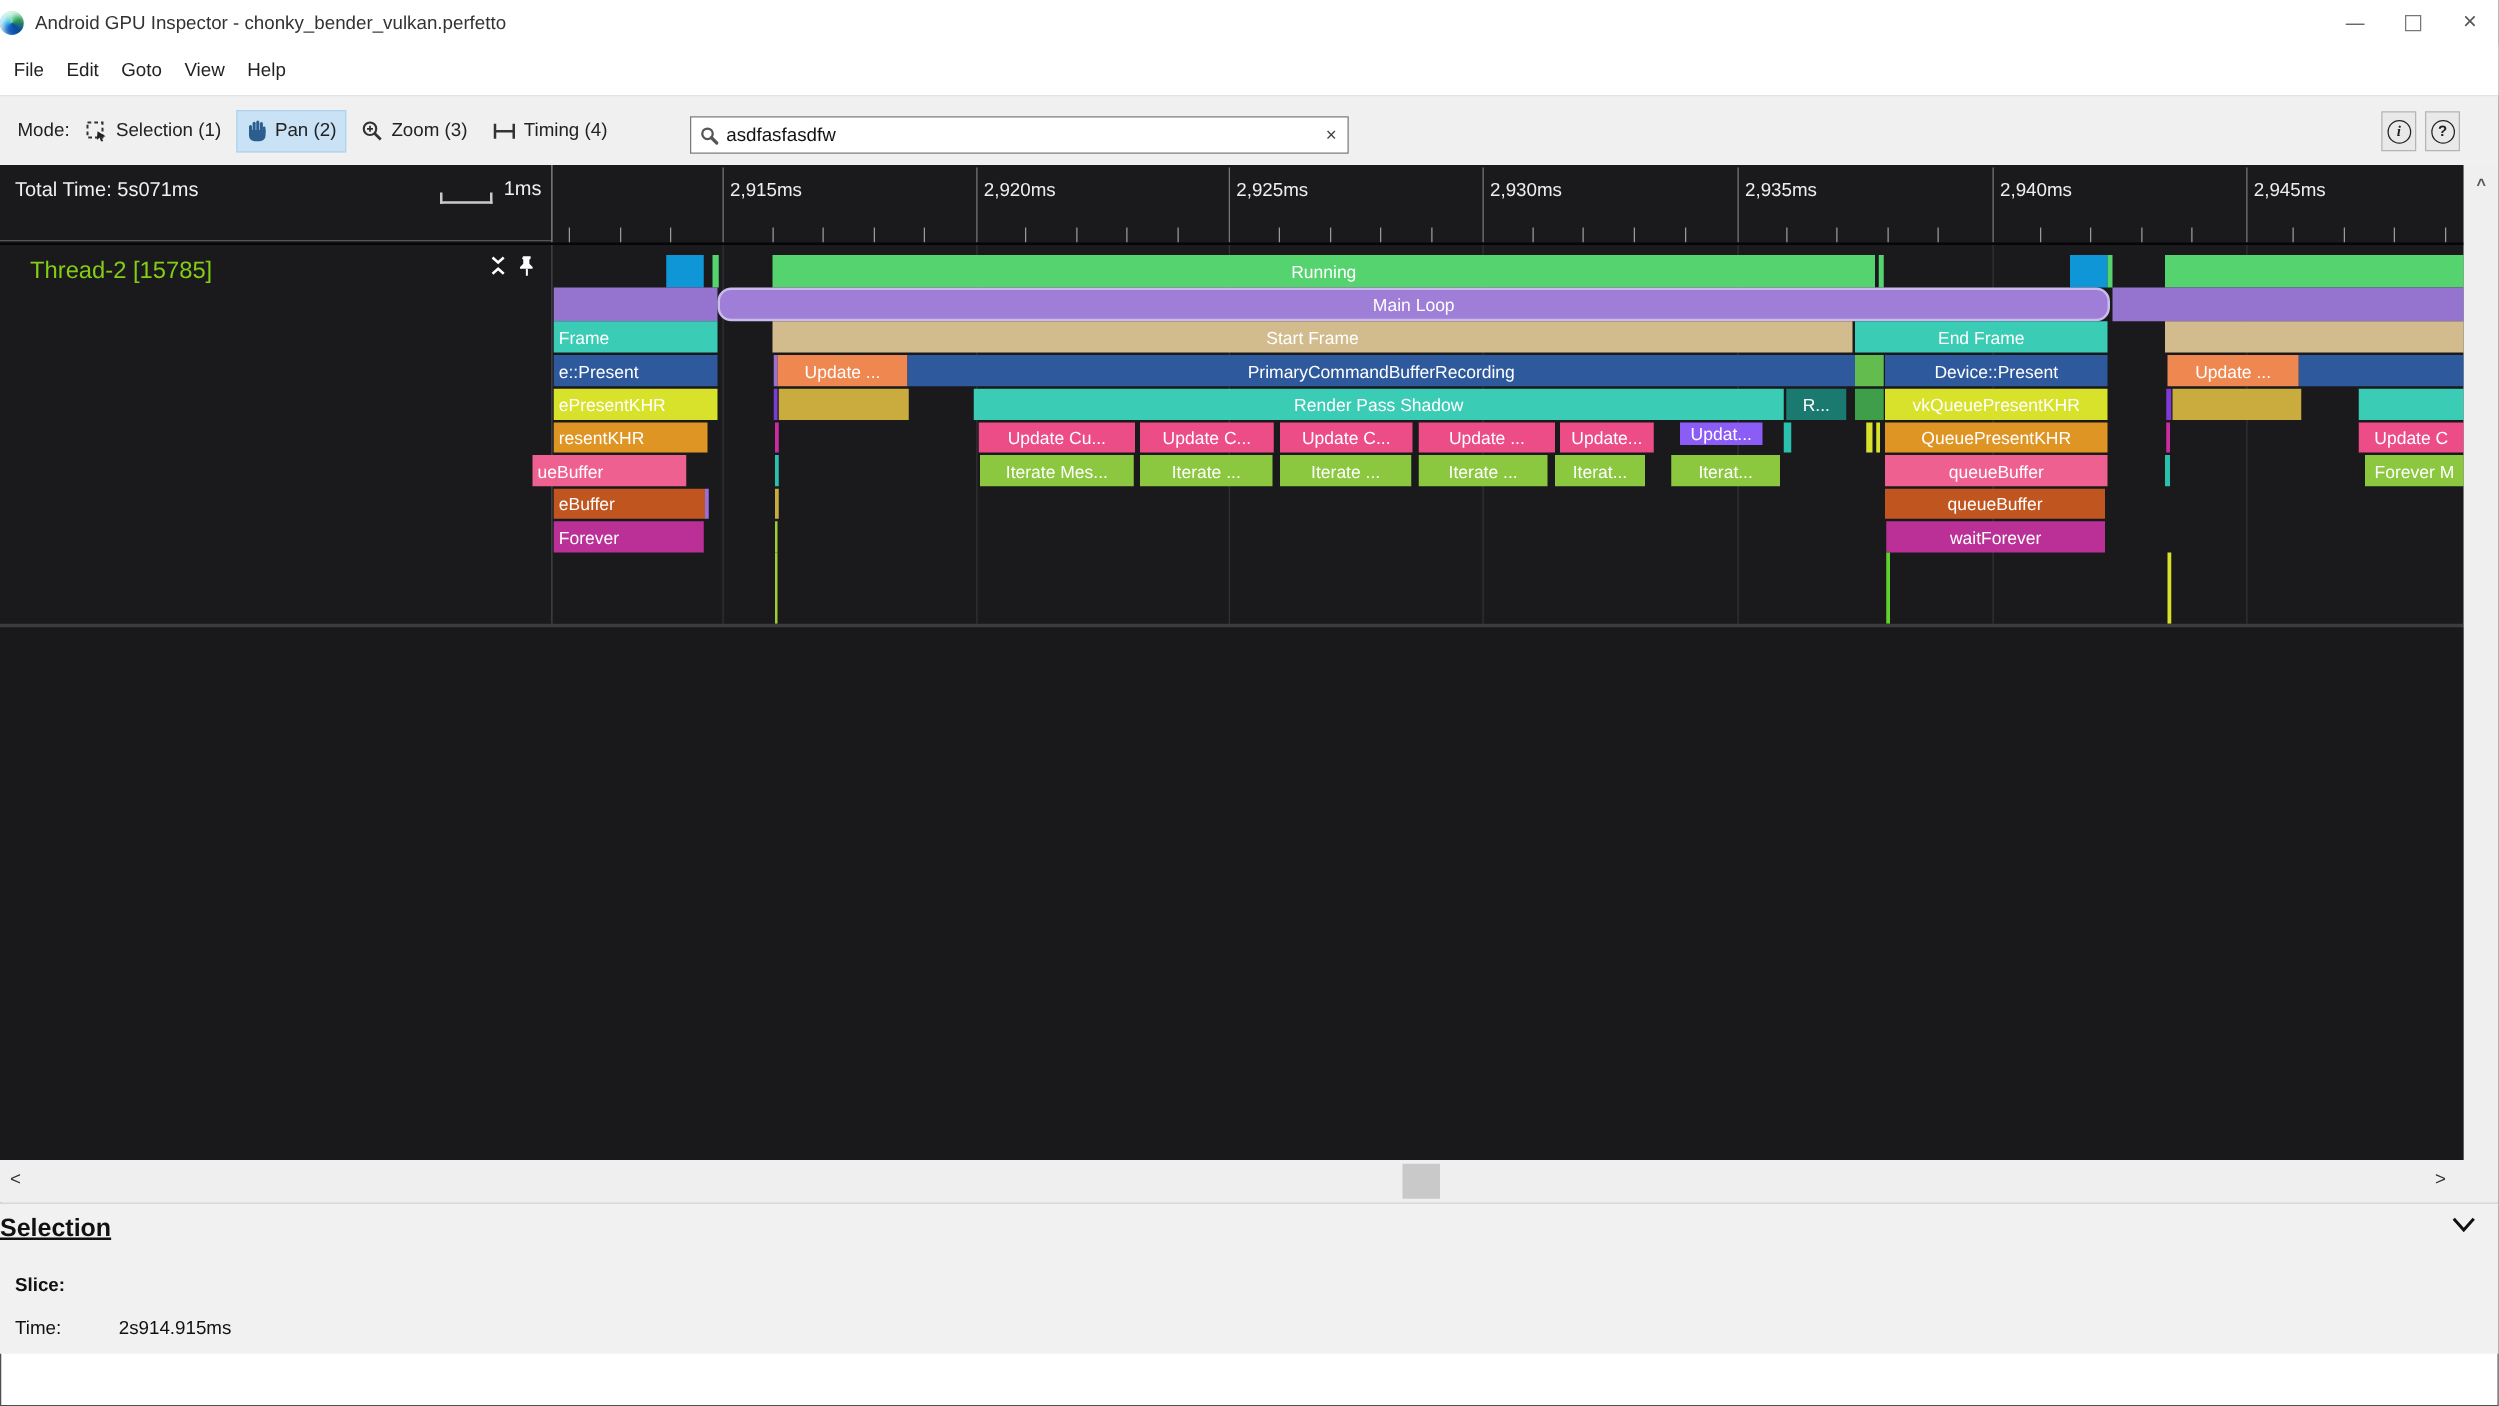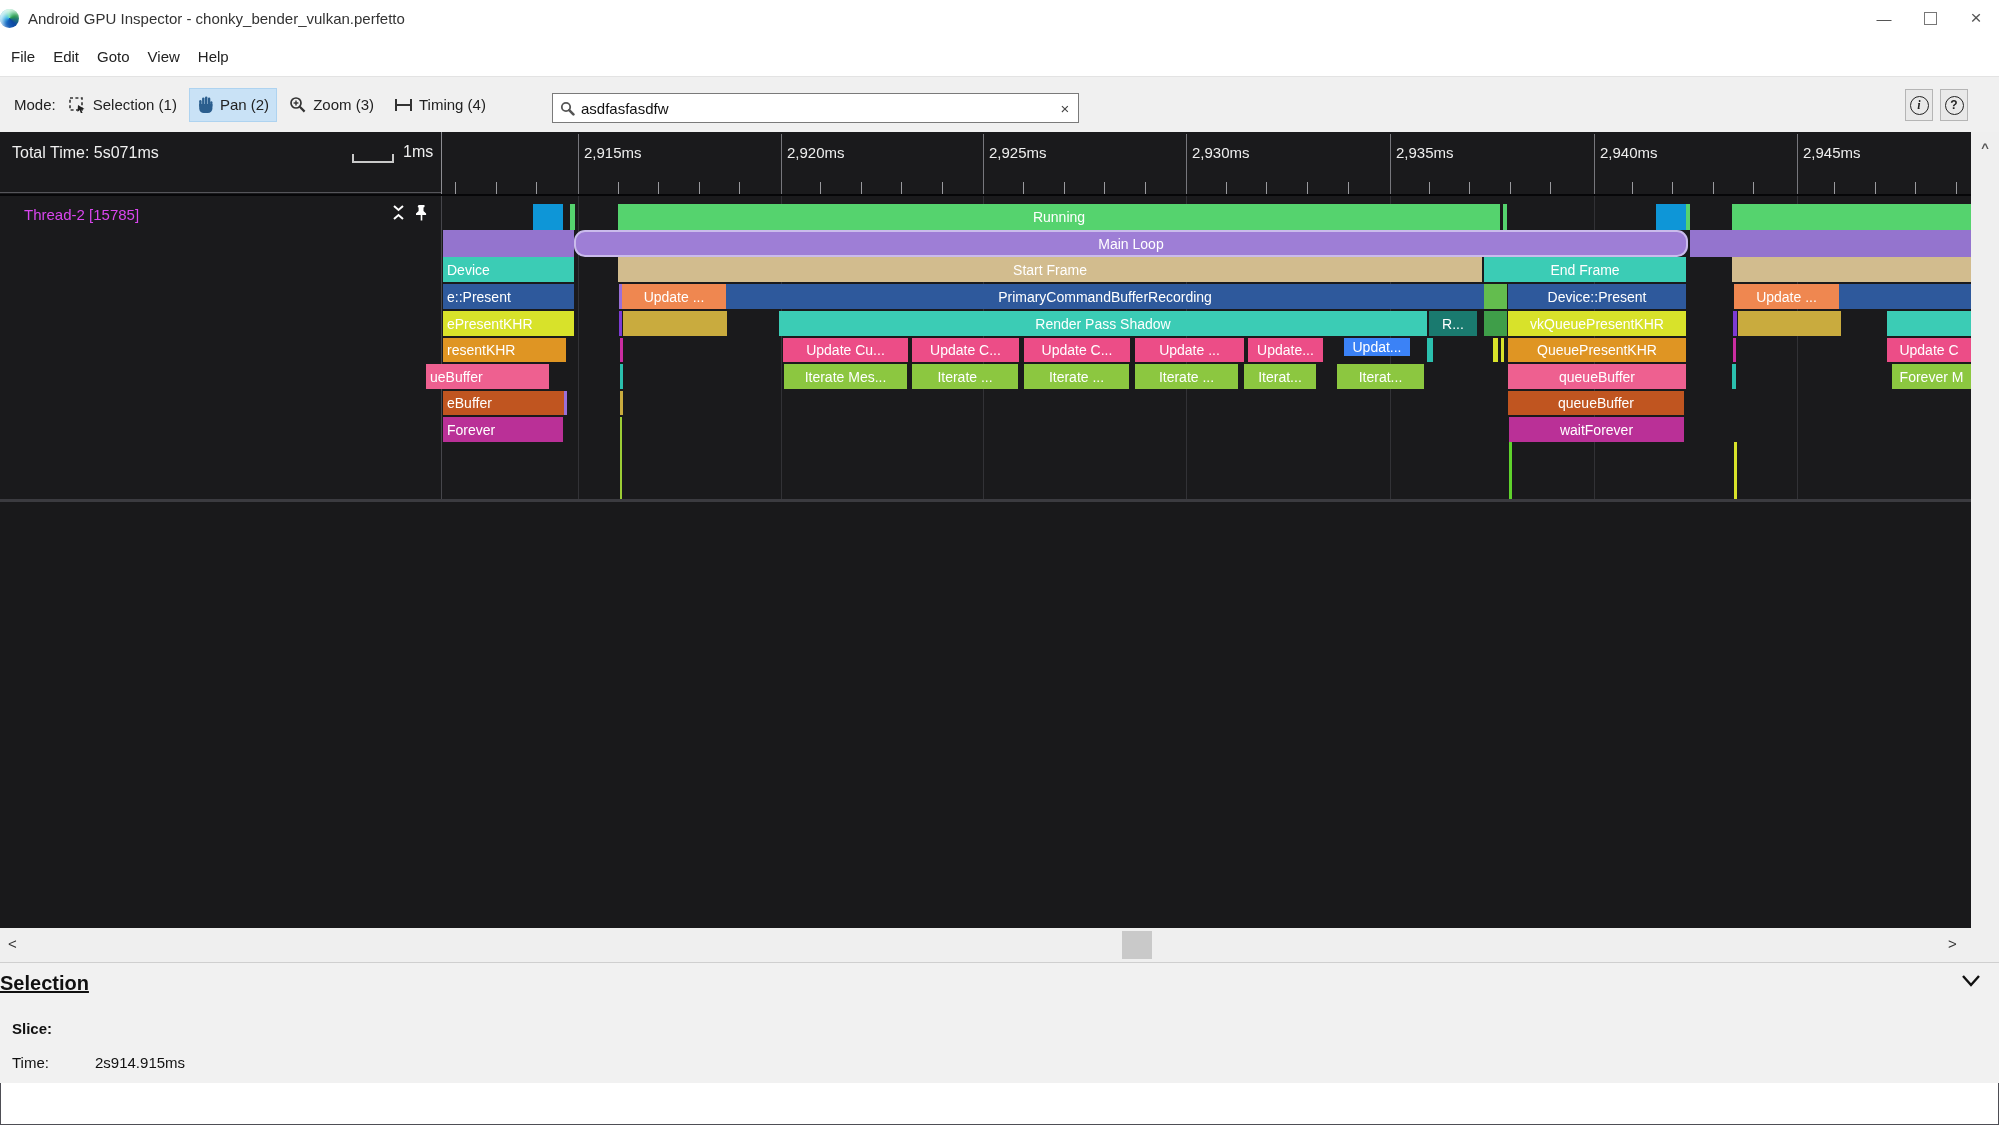--- a/index.html
+++ b/index.html
@@ -52,21 +52,21 @@
   .rulerlabel{position:absolute;top:12px;font-size:15px;color:#eeeeee;white-space:nowrap;}
   .tick{position:absolute;top:50px;height:12px;width:1px;background:#9a9a9e;}
   .rulerbottom{position:absolute;left:0;top:62px;width:1971px;height:2px;background:#060608;}
   .headerleft-totaltime{position:absolute;left:12px;top:12px;font-size:16px;color:#f0f0f0;}
   .scalebracket{position:absolute;left:352px;top:22px;width:42px;height:9px;
                 border-left:2px solid #c9c9c9;border-right:2px solid #c9c9c9;border-bottom:2px solid #c9c9c9;box-sizing:border-box;}
   .scalelabel{position:absolute;left:403px;top:11px;font-size:16px;color:#f0f0f0;}
   .leftsep{position:absolute;left:0;top:60px;width:441px;height:1px;background:#55555a;}
   .vborder-ruler{position:absolute;left:441px;top:0;width:1px;height:62px;background:#8d8d92;}
   .vborder-tracks{position:absolute;left:441px;top:64px;width:1px;height:303px;background:#46464b;}
-  .trackname{position:absolute;left:24px;top:74px;font-size:15px;color:#d946ef;}
+  .trackname{position:absolute;left:24px;top:74px;font-size:19px;color:#84cc16;}
   .trackicons{position:absolute;left:391px;top:72px;display:flex;gap:9px;}
   .panelsep{position:absolute;left:0;top:367px;width:1971px;height:3px;background:#3b3b40;}
   .lowerpanel{position:absolute;left:0;top:370px;width:1971px;height:426px;background:#19191b;}
   .slice{position:absolute;display:flex;align-items:center;justify-content:center;
          font-size:14px;color:#fff;white-space:nowrap;overflow:hidden;box-sizing:border-box;}
   .slice.alignL{justify-content:flex-start;padding-left:4px;}
   .slice.sel{border:2px solid #cabbec;}
   .vline{position:absolute;top:310px;height:57px;}
 
   
@@ -273,21 +273,21 @@
         <div class="slice" style="left: 533px; width: 30px; top: 72px; height: 26px; background: rgb(14, 150, 215);"></div>
         <div class="slice" style="left: 570px; width: 5px; top: 72px; height: 26px; background: rgb(85, 211, 110);"></div>
         <div class="slice" style="left: 618px; width: 882px; top: 72px; height: 26px; background: rgb(85, 211, 110);">Running</div>
         <div class="slice" style="left: 1503px; width: 4px; top: 72px; height: 26px; background: rgb(85, 211, 110);"></div>
         <div class="slice" style="left: 1656px; width: 30px; top: 72px; height: 26px; background: rgb(14, 150, 215);"></div>
         <div class="slice" style="left: 1686px; width: 4px; top: 72px; height: 26px; background: rgb(85, 211, 110);"></div>
         <div class="slice" style="left: 1732px; width: 239px; top: 72px; height: 26px; background: rgb(85, 211, 110);"></div>
         <div class="slice" style="left: 443px; width: 131px; top: 98px; height: 27px; background: rgb(148, 116, 206);"></div>
         <div class="slice sel" style="left: 574px; width: 1114px; top: 98px; height: 27px; background: rgb(158, 126, 214); border-radius: 11px;">Main Loop</div>
         <div class="slice" style="left: 1690px; width: 281px; top: 98px; height: 27px; background: rgb(148, 116, 206);"></div>
-        <div class="slice alignL" style="left: 443px; width: 131px; top: 125px; height: 25px; background: rgb(59, 204, 181);">Device</div>
+        <div class="slice alignL" style="left: 443px; width: 131px; top: 125px; height: 25px; background: rgb(59, 204, 181);">Frame</div>
         <div class="slice" style="left: 618px; width: 864px; top: 125px; height: 25px; background: rgb(210, 188, 142);">Start Frame</div>
         <div class="slice" style="left: 1484px; width: 202px; top: 125px; height: 25px; background: rgb(59, 204, 181);">End Frame</div>
         <div class="slice" style="left: 1732px; width: 239px; top: 125px; height: 25px; background: rgb(210, 188, 142);"></div>
         <div class="slice alignL" style="left: 443px; width: 131px; top: 152px; height: 25px; background: rgb(46, 89, 156);">e::Present</div>
         <div class="slice" style="left: 619px; width: 3px; top: 152px; height: 25px; background: rgb(154, 111, 216);"></div>
         <div class="slice" style="left: 622px; width: 104px; top: 152px; height: 25px; background: rgb(239, 135, 80);">Update ...</div>
         <div class="slice" style="left: 726px; width: 758px; top: 152px; height: 25px; background: rgb(46, 89, 156);">PrimaryCommandBufferRecording</div>
         <div class="slice" style="left: 1484px; width: 23px; top: 152px; height: 25px; background: rgb(99, 189, 78);"></div>
         <div class="slice" style="left: 1508px; width: 178px; top: 152px; height: 25px; background: rgb(46, 89, 156);">Device::Present</div>
         <div class="slice" style="left: 1734px; width: 105px; top: 152px; height: 25px; background: rgb(239, 135, 80);">Update ...</div>
@@ -302,21 +302,21 @@
         <div class="slice" style="left: 1733px; width: 4px; top: 179px; height: 25px; background: rgb(125, 59, 212);"></div>
         <div class="slice" style="left: 1738px; width: 103px; top: 179px; height: 25px; background: rgb(201, 171, 62);"></div>
         <div class="slice" style="left: 1887px; width: 84px; top: 179px; height: 25px; background: rgb(59, 204, 181);"></div>
         <div class="slice alignL" style="left: 443px; width: 123px; top: 206px; height: 24px; background: rgb(223, 149, 35);">resentKHR</div>
         <div class="slice" style="left: 620px; width: 3px; top: 206px; height: 24px; background: rgb(203, 45, 161);"></div>
         <div class="slice" style="left: 783px; width: 125px; top: 206px; height: 24px; background: rgb(236, 77, 135);">Update Cu...</div>
         <div class="slice" style="left: 912px; width: 107px; top: 206px; height: 24px; background: rgb(236, 77, 135);">Update C...</div>
         <div class="slice" style="left: 1024px; width: 106px; top: 206px; height: 24px; background: rgb(236, 77, 135);">Update C...</div>
         <div class="slice" style="left: 1135px; width: 109px; top: 206px; height: 24px; background: rgb(236, 77, 135);">Update ...</div>
         <div class="slice" style="left: 1248px; width: 75px; top: 206px; height: 24px; background: rgb(236, 77, 135);">Update...</div>
-        <div class="slice" style="left: 1344px; width: 66px; top: 206px; height: 18px; background: #3b82f6;">Updat...</div>
+        <div class="slice" style="left: 1344px; width: 66px; top: 206px; height: 18px; background: #8b5cf6;">Updat...</div>
         <div class="slice" style="left: 1427px; width: 6px; top: 206px; height: 24px; background: rgb(43, 192, 174);"></div>
         <div class="slice" style="left: 1493px; width: 5px; top: 206px; height: 24px; background: rgb(216, 226, 42);"></div>
         <div class="slice" style="left: 1501px; width: 3px; top: 206px; height: 24px; background: rgb(216, 226, 42);"></div>
         <div class="slice" style="left: 1508px; width: 178px; top: 206px; height: 24px; background: rgb(223, 149, 35);">QueuePresentKHR</div>
         <div class="slice" style="left: 1733px; width: 3px; top: 206px; height: 24px; background: rgb(203, 45, 161);"></div>
         <div class="slice" style="left: 1887px; width: 84px; top: 206px; height: 24px; background: rgb(236, 77, 135);">Update C</div>
         <div class="slice alignL" style="left: 426px; width: 123px; top: 232px; height: 25px; background: rgb(238, 96, 144);">ueBuffer</div>
         <div class="slice" style="left: 620px; width: 3px; top: 232px; height: 25px; background: rgb(43, 192, 174);"></div>
         <div class="slice" style="left: 784px; width: 123px; top: 232px; height: 25px; background: rgb(140, 199, 64);">Iterate Mes...</div>
         <div class="slice" style="left: 912px; width: 106px; top: 232px; height: 25px; background: rgb(140, 199, 64);">Iterate ...</div>

